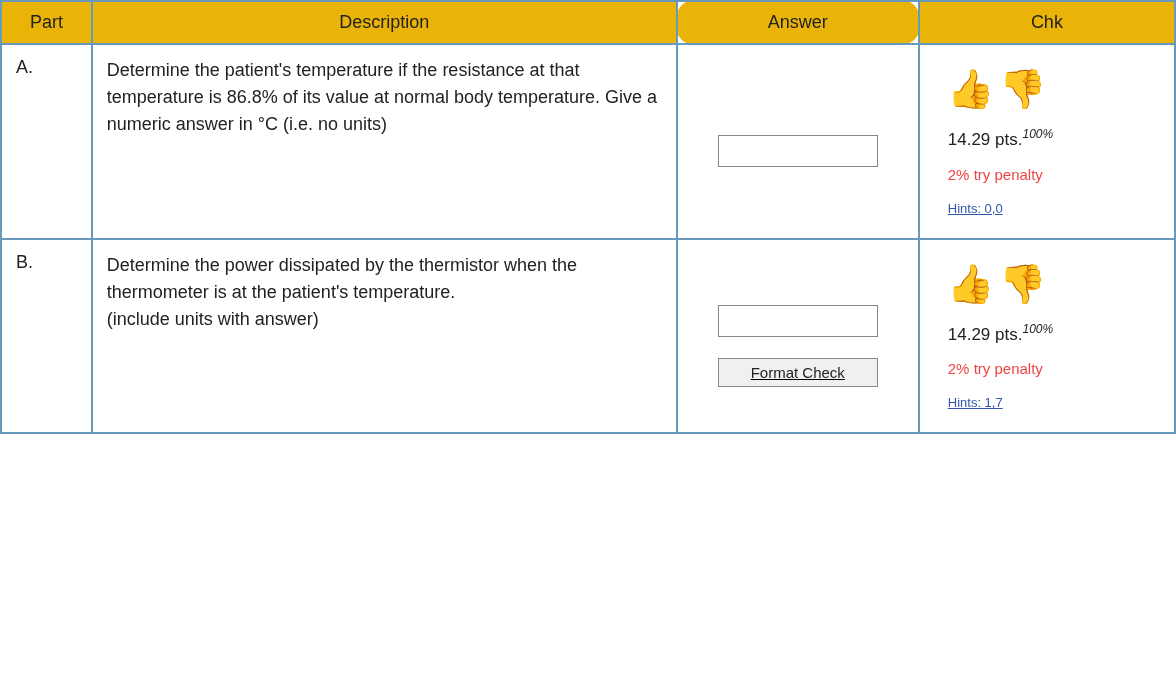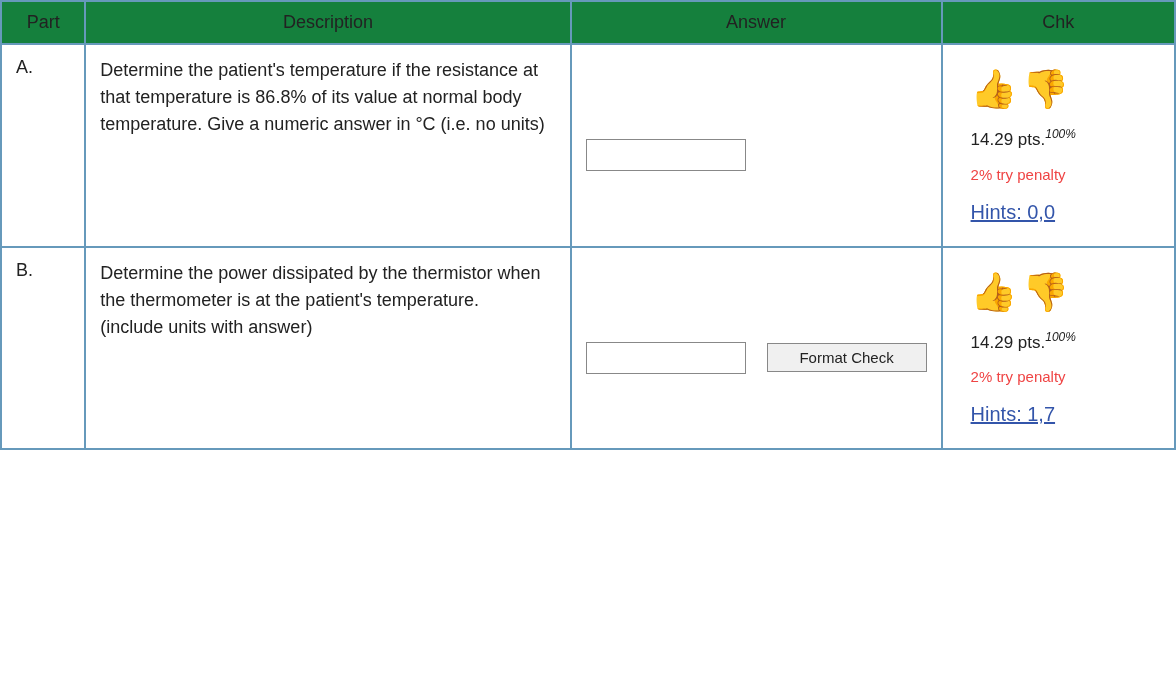--- a/index.html
+++ b/index.html
@@ -25,58 +25,60 @@
     th, td {
       border: 2px solid #6699bb;
       vertical-align: top;
       padding: 12px 14px;
     }
 
     thead th {
       font-weight: normal;
       font-size: 18px;
       color: #222;
-      background: #15803d;
+      background: #eab308;
       padding: 10px 14px;
     }
 
     .col-part {
       width: 90px;
     }
 
     .col-desc {
       width: 580px;
     }
 
     .col-answer {
       width: 240px;
+      border-radius: 15px;
     }
 
     .col-chk {
       width: 254px;
     }
 
     .part-label {
       font-size: 18px;
       color: #222;
       padding-top: 8px;
     }
 
     .description-text {
       font-size: 18px;
       color: #222;
       line-height: 1.5;
     }
 
     .answer-cell {
       display: flex;
-      flex-direction: row;
+      flex-direction: column;
       align-items: center;
       gap: 21px;
       padding-top: 20px;
+      text-decoration: underline;
     }
 
     .answer-input {
       width: 160px;
       height: 32px;
       border: 1px solid #888;
       background: #fff;
     }
 
     .format-check-btn {
@@ -118,21 +120,21 @@
 
     .penalty-line {
       font-size: 15px;
       color: #ef4444;
       margin-top: 8px;
     }
 
     .hints-link {
       color: #3355aa;
       text-decoration: underline;
-      font-size: 20px;
+      font-size: 13px;
       margin-top: 10px;
       cursor: pointer;
     }
 
     .answer-td {
       vertical-align: middle;
       text-align: center;
     }
 
     .answer-td-b {

